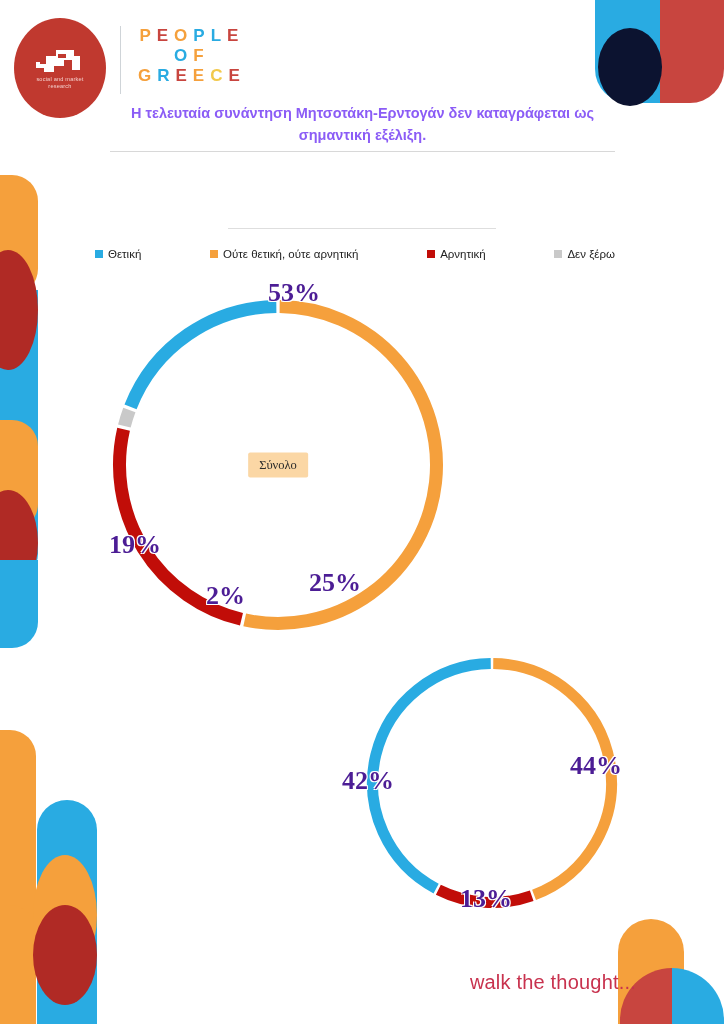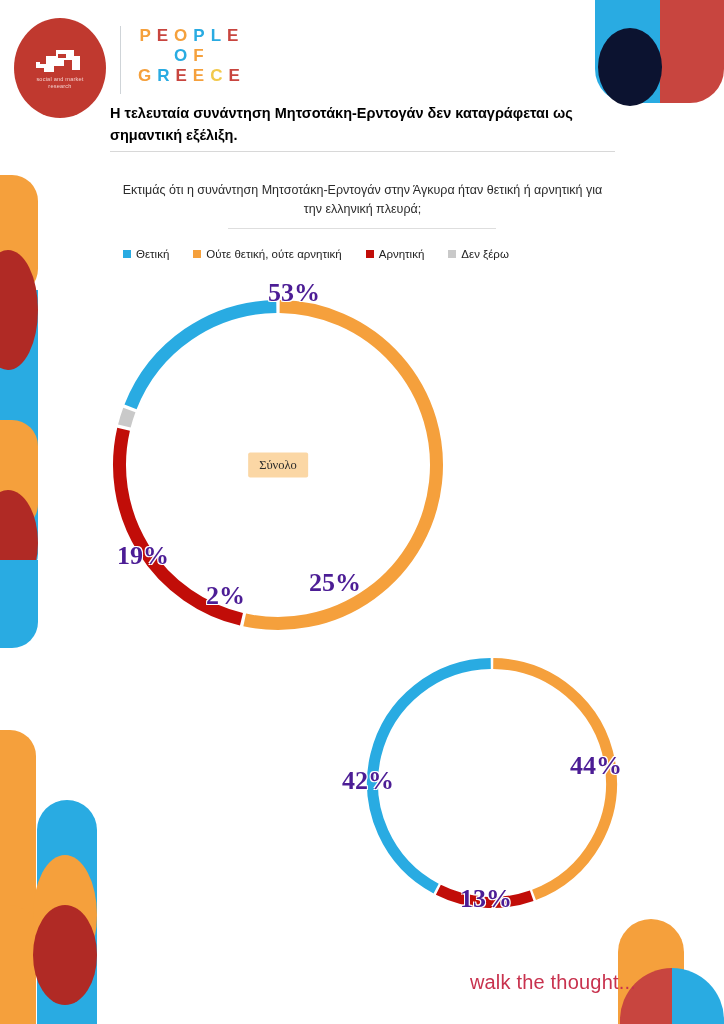--- a/index.html
+++ b/index.html
@@ -51,35 +51,35 @@
     color:#F4CFCB; font-size:5.6px; letter-spacing:.2px; line-height:7px;
   }
   .logo-divider { position:absolute; left:120px; top:26px; width:1px; height:68px; background:#cfd4d8; }
 
   .brand { position:absolute; left:138px; top:26px; line-height:20px;text-align:center; }
   .brand-line { font-size:17px; font-weight:700; letter-spacing:6px; }
   .brand-line span { display:inline-block; }
 
   .title {
     position:absolute; left:110px; top:102px; width:505px;
-    text-align:left; font-size:14.5px; font-weight:700; color:#000000;
+    text-align:center; font-size:14.5px; font-weight:700; color:#8b5cf6;
     line-height:22px;
   }
   .hrule { position:absolute; left:110px; top:151px; width:505px; height:1px; background:#d8d8d8; }
 
   .question {
     position:absolute; left:120px; top:181px; width:485px;
     text-align:center; font-size:12.5px; color:#2b2b2b; line-height:19px;
   }
   .hrule2 { position:absolute; left:228px; top:228px; width:268px; height:1px; background:#dedede; }
 
   
   .legend {
-    position:absolute; left:123px; top:248px; width:520px;
-    display:flex; justify-content:flex-start; align-items:center; gap:24px;
+    position:absolute; left:95px; top:248px; width:520px;
+    display:flex; justify-content:space-between; align-items:center; gap:24px;
     font-size:11.5px; color:#222;
   }
   .legend-item { display:flex; align-items:center; gap:5px; white-space:nowrap; }
   .swatch { width:8px; height:8px; display:inline-block; }
 
   
   .donut { position:absolute; }
   .donut svg { display:block; overflow:visible; }
   .center-pill {
     position:absolute; left:50%; top:50%; transform:translate(-50%,-50%);
@@ -90,21 +90,21 @@
   .dlabel {
     position:absolute; font-size:26px; font-weight:700; color:#4c1d95;
     font-family:Liberation Serif, serif;
     text-shadow: -1px -1px 0 #fff, 1px -1px 0 #fff, -1px 1px 0 #fff, 1px 1px 0 #fff;
   }
 
   .donut1 { left:113px; top:300px; width:330px; height:330px; }
   .donut2 { left:367px; top:658px; width:250px; height:250px; }
 
   .d1-l53 { left:155px; top:-22px; }
-  .d1-l19 { left:-4px;  top:241px;margin-left:8px; }
+  .d1-l19 { left:-4px;  top:230px; }
   .d1-l2  { left:93px;  top:281px; }
   .d1-l25 { left:196px; top:268px; }
 
   .d2-l44 { left:203px; top:93px; }
   .d2-l42 { left:-25px; top:100px;margin-top:8px; }
   .d2-l13 { left:93px;  top:226px; }
 
   .footer {
     position:absolute; right:88px; bottom:30px;
     font-size:20px; color:#C8324E; letter-spacing:.2px;
@@ -157,21 +157,20 @@
     <div class="brand-line">
       <span style="color:#29ABE2">O</span><span style="color:#F5A03C">F</span>
     </div>
     <div class="brand-line">
       <span style="color:#F5A03C">G</span><span style="color:#29ABE2">R</span><span style="color:#C8453F">E</span><span style="color:#F5A03C">E</span><span style="color:#F2C94C">C</span><span style="color:#C8453F">E</span>
     </div>
   </div>
 
   <div class="title">Η τελευταία συνάντηση Μητσοτάκη-Ερντογάν δεν καταγράφεται ως σημαντική εξέλιξη.</div>
   <div class="hrule"></div>
-  <div class="question">Εκτιμάς ότι η συνάντηση Μητσοτάκη-Ερντογάν στην Άγκυρα ήταν θετική ή αρνητική για την ελληνική πλευρά;</div>
   <div class="hrule2"></div>
 
   <div class="legend">
     <div class="legend-item">
       <span class="swatch" style="background:#29ABE2"></span>
       <span>Θετική</span>
     </div>
     <div class="legend-item">
       <span class="swatch" style="background:#F5A03C"></span>
       <span>Ούτε θετική, ούτε αρνητική</span>

